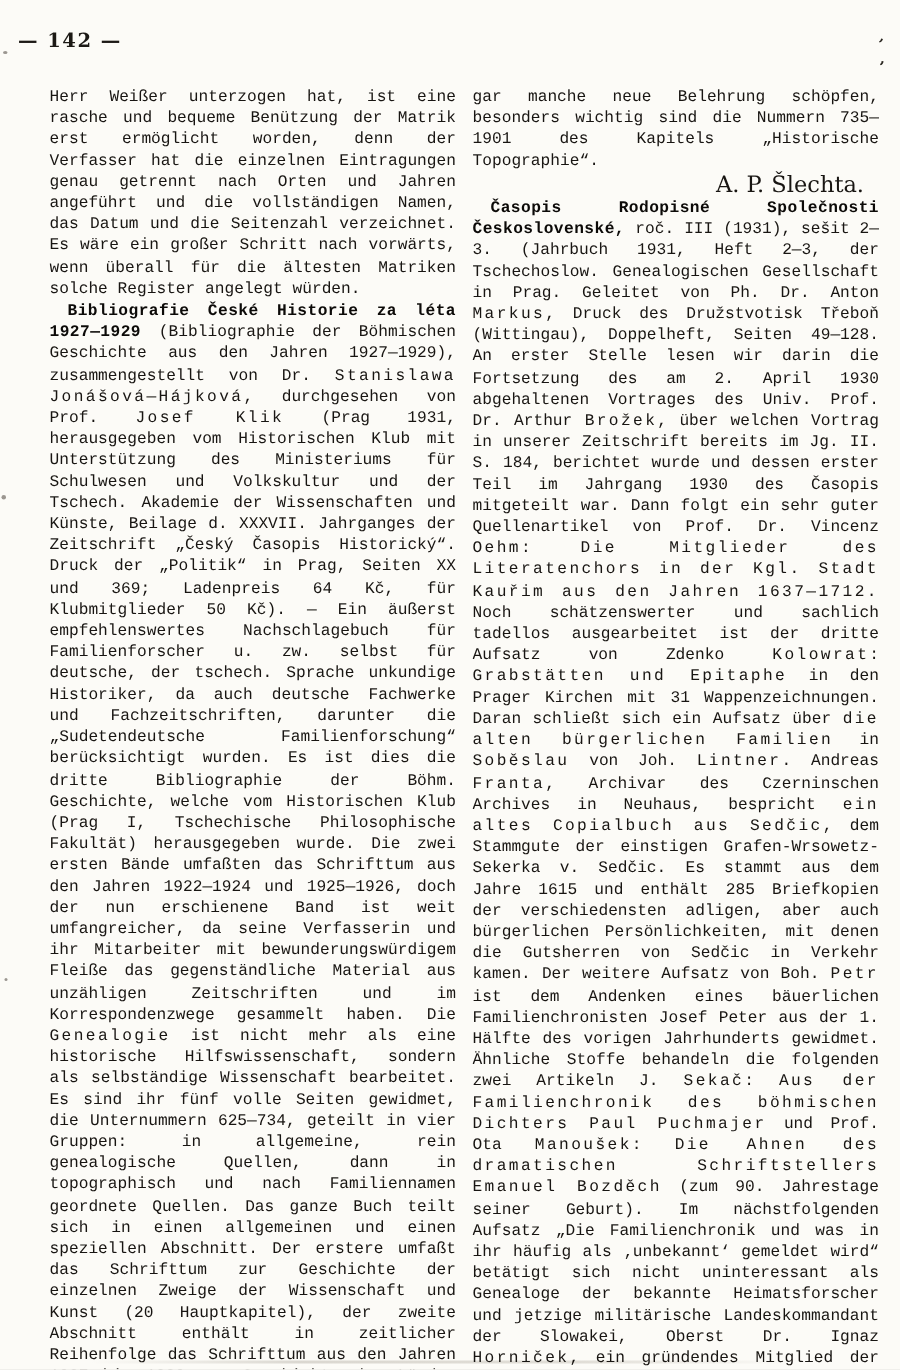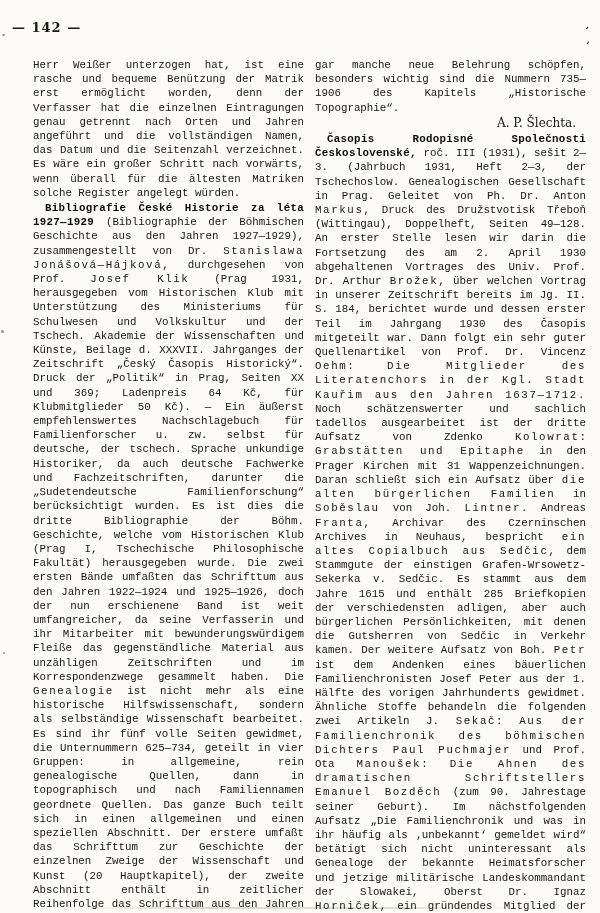--- a/index.html
+++ b/index.html
@@ -38,21 +38,21 @@
   .seg-normal{color:#181512;}
   .seg-lead-bold{
     font-weight:bold;color:#0c0a08;
     letter-spacing:0.3px;
   }
   .seg-sperr{letter-spacing:1.6px;}
   .signature{
     text-align:right;
     padding-right:10px;
     margin:1px 0 2px 0;
-    font-size:12px;
+    font-size:15px;
   }
   
   .artifact{position:absolute;color:#2a2620;}
   .artifact.a1{top:25px;right:12px;font-size:10px;font-weight:bold;transform:rotate(12deg);}
   .artifact.a2{top:40px;right:11px;font-size:10px;font-weight:bold;transform:rotate(4deg);}
   .speck{position:absolute;background:#4a443c;border-radius:50%;opacity:.55;}
   .speck.s1{left:2px;top:34px;width:3px;height:2px;}
   .speck.s2{left:1px;top:330px;width:3px;height:3px;}
   .speck.s3{left:3px;top:652px;width:2px;height:2px;}
   .smudge{
@@ -75,18 +75,18 @@
   <span class="speck s2"></span>
   <span class="speck s3"></span>
   <span class="smudge"></span>
 
   <div class="columns">
     <div class="column">
         <p class="para"><span class="seg-normal">Herr Weißer unterzogen hat, ist eine rasche und bequeme Benützung der Matrik erst ermöglicht worden, denn der Verfasser hat die einzelnen Eintragungen genau getrennt nach Orten und Jahren angeführt und die vollständigen Namen, das Datum und die Seitenzahl verzeichnet. Es wäre ein großer Schritt nach vorwärts, wenn überall für die ältesten Matriken solche Register angelegt würden.</span></p>
         <p class="para indent"><span class="seg-lead-bold">Bibliografie České Historie za léta 1927—1929 </span><span class="seg-normal">(Bibliographie der Böhmischen Geschichte aus den Jahren 1927—1929), zusammengestellt von Dr. </span><span class="seg-sperr">Stanislawa Jonášová—Hájková</span><span class="seg-normal">, durchgesehen von Prof. </span><span class="seg-sperr">Josef Klik</span><span class="seg-normal"> (Prag 1931, herausgegeben vom Historischen Klub mit Unterstützung des Ministeriums für Schulwesen und Volkskultur und der Tschech. Akademie der Wissenschaften und Künste, Beilage d. XXXVII. Jahrganges der Zeitschrift „Český Časopis Historický“. Druck der „Politik“ in Prag, Seiten XX und 369; Ladenpreis 64 Kč, für Klubmitglieder 50 Kč). — Ein äußerst empfehlenswertes Nachschlagebuch für Familienforscher u. zw. selbst für deutsche, der tschech. Sprache unkundige Historiker, da auch deutsche Fachwerke und Fachzeitschriften, darunter die „Sudetendeutsche Familienforschung“ berücksichtigt wurden. Es ist dies die dritte Bibliographie der Böhm. Geschichte, welche vom Historischen Klub (Prag I, Tschechische Philosophische Fakultät) herausgegeben wurde. Die zwei ersten Bände umfaßten das Schrifttum aus den Jahren 1922—1924 und 1925—1926, doch der nun erschienene Band ist weit umfangreicher, da seine Verfasserin und ihr Mitarbeiter mit bewunderungswürdigem Fleiße das gegenständliche Material aus unzähligen Zeitschriften und im Korrespondenzwege gesammelt haben. Die </span><span class="seg-sperr">Genealogie</span><span class="seg-normal"> ist nicht mehr als eine historische Hilfswissenschaft, sondern als selbständige Wissenschaft bearbeitet. Es sind ihr fünf volle Seiten gewidmet, die Unternummern 625—734, geteilt in vier Gruppen: in allgemeine, rein genealogische Quellen, dann in topographisch und nach Familiennamen geordnete Quellen. Das ganze Buch teilt sich in einen allgemeinen und einen speziellen Abschnitt. Der erstere umfaßt das Schrifttum zur Geschichte der einzelnen Zweige der Wissenschaft und Kunst (20 Hauptkapitel), der zweite Abschnitt enthält in zeitlicher Reihenfolge das Schrifttum aus den Jahren 1927 bis 1929 zur Geschichte der Länder der heutigen Tschechoslowakei vom Jahre 900 bis in die Gegenwart. Aus den verschiedenen Kapiteln beider Abschnitte kann der Genealoge</span></p>
       </div>
     <div class="column">
-        <p class="para"><span class="seg-normal">gar manche neue Belehrung schöpfen, besonders wichtig sind die Nummern 735—1906 des Kapitels „Historische Topographie“.</span></p>
+        <p class="para"><span class="seg-normal">gar manche neue Belehrung schöpfen, besonders wichtig sind die Nummern 735—1901 des Kapitels „Historische Topographie“.</span></p>
         <div class="signature">A. P. Šlechta.</div>
         <p class="para indent"><span class="seg-lead-bold">Časopis Rodopisné Společnosti Československé, </span><span class="seg-normal">roč. III (1931), sešit 2—3. (Jahrbuch 1931, Heft 2—3, der Tschechoslow. Genealogischen Gesellschaft in Prag. Geleitet von Ph. Dr. Anton </span><span class="seg-sperr">Markus</span><span class="seg-normal">, Druck des Družstvotisk Třeboň (Wittingau), Doppelheft, Seiten 49—128. An erster Stelle lesen wir darin die Fortsetzung des am 2. April 1930 abgehaltenen Vortrages des Univ. Prof. Dr. Arthur </span><span class="seg-sperr">Brožek</span><span class="seg-normal">, über welchen Vortrag in unserer Zeitschrift bereits im Jg. II. S. 184, berichtet wurde und dessen erster Teil im Jahrgang 1930 des Časopis mitgeteilt war. Dann folgt ein sehr guter Quellenartikel von Prof. Dr. Vincenz </span><span class="seg-sperr">Oehm</span><span class="seg-normal">: </span><span class="seg-sperr">Die Mitglieder des Literatenchors in der Kgl. Stadt Kauřim aus den Jahren 1637—1712.</span><span class="seg-normal"> Noch schätzenswerter und sachlich tadellos ausgearbeitet ist der dritte Aufsatz von Zdenko </span><span class="seg-sperr">Kolowrat</span><span class="seg-normal">: </span><span class="seg-sperr">Grabstätten und Epitaphe</span><span class="seg-normal"> in den Prager Kirchen mit 31 Wappenzeichnungen. Daran schließt sich ein Aufsatz über </span><span class="seg-sperr">die alten bürgerlichen Familien</span><span class="seg-normal"> in </span><span class="seg-sperr">Soběslau</span><span class="seg-normal"> von Joh. </span><span class="seg-sperr">Lintner</span><span class="seg-normal">. Andreas </span><span class="seg-sperr">Franta</span><span class="seg-normal">, Archivar des Czerninschen Archives in Neuhaus, bespricht </span><span class="seg-sperr">ein altes Copialbuch aus Sedčic</span><span class="seg-normal">, dem Stammgute der einstigen Grafen-Wrsowetz-Sekerka v. Sedčic. Es stammt aus dem Jahre 1615 und enthält 285 Briefkopien der verschiedensten adligen, aber auch bürgerlichen Persönlichkeiten, mit denen die Gutsherren von Sedčic in Verkehr kamen. Der weitere Aufsatz von Boh. </span><span class="seg-sperr">Petr</span><span class="seg-normal"> ist dem Andenken eines bäuerlichen Familienchronisten Josef Peter aus der 1. Hälfte des vorigen Jahrhunderts gewidmet. Ähnliche Stoffe behandeln die folgenden zwei Artikeln J. </span><span class="seg-sperr">Sekač</span><span class="seg-normal">: </span><span class="seg-sperr">Aus der Familienchronik des böhmischen Dichters Paul Puchmajer</span><span class="seg-normal"> und Prof. Ota </span><span class="seg-sperr">Manoušek</span><span class="seg-normal">: </span><span class="seg-sperr">Die Ahnen des dramatischen Schriftstellers Emanuel Bozděch</span><span class="seg-normal"> (zum 90. Jahrestage seiner Geburt). Im nächstfolgenden Aufsatz „Die Familienchronik und was in ihr häufig als ‚unbekannt‘ gemeldet wird“ betätigt sich nicht uninteressant als Genealoge der bekannte Heimatsforscher und jetzige militärische Landeskommandant der Slowakei, Oberst Dr. Ignaz </span><span class="seg-sperr">Horniček</span><span class="seg-normal">, ein gründendes Mitglied der Geneal. Gesellschaft. Den Schluß des Heftes (S. 113—125) bildet ein ausführlicher Literaturbericht, verfaßt vom Schriftleiter Dr. Markus selbst. In demselben sind auch die deutschen fachlichen Neuerscheinungen besprochen, darunter beson-</span></p>
       </div>
   </div>
 </div>
 
 </body></html>

